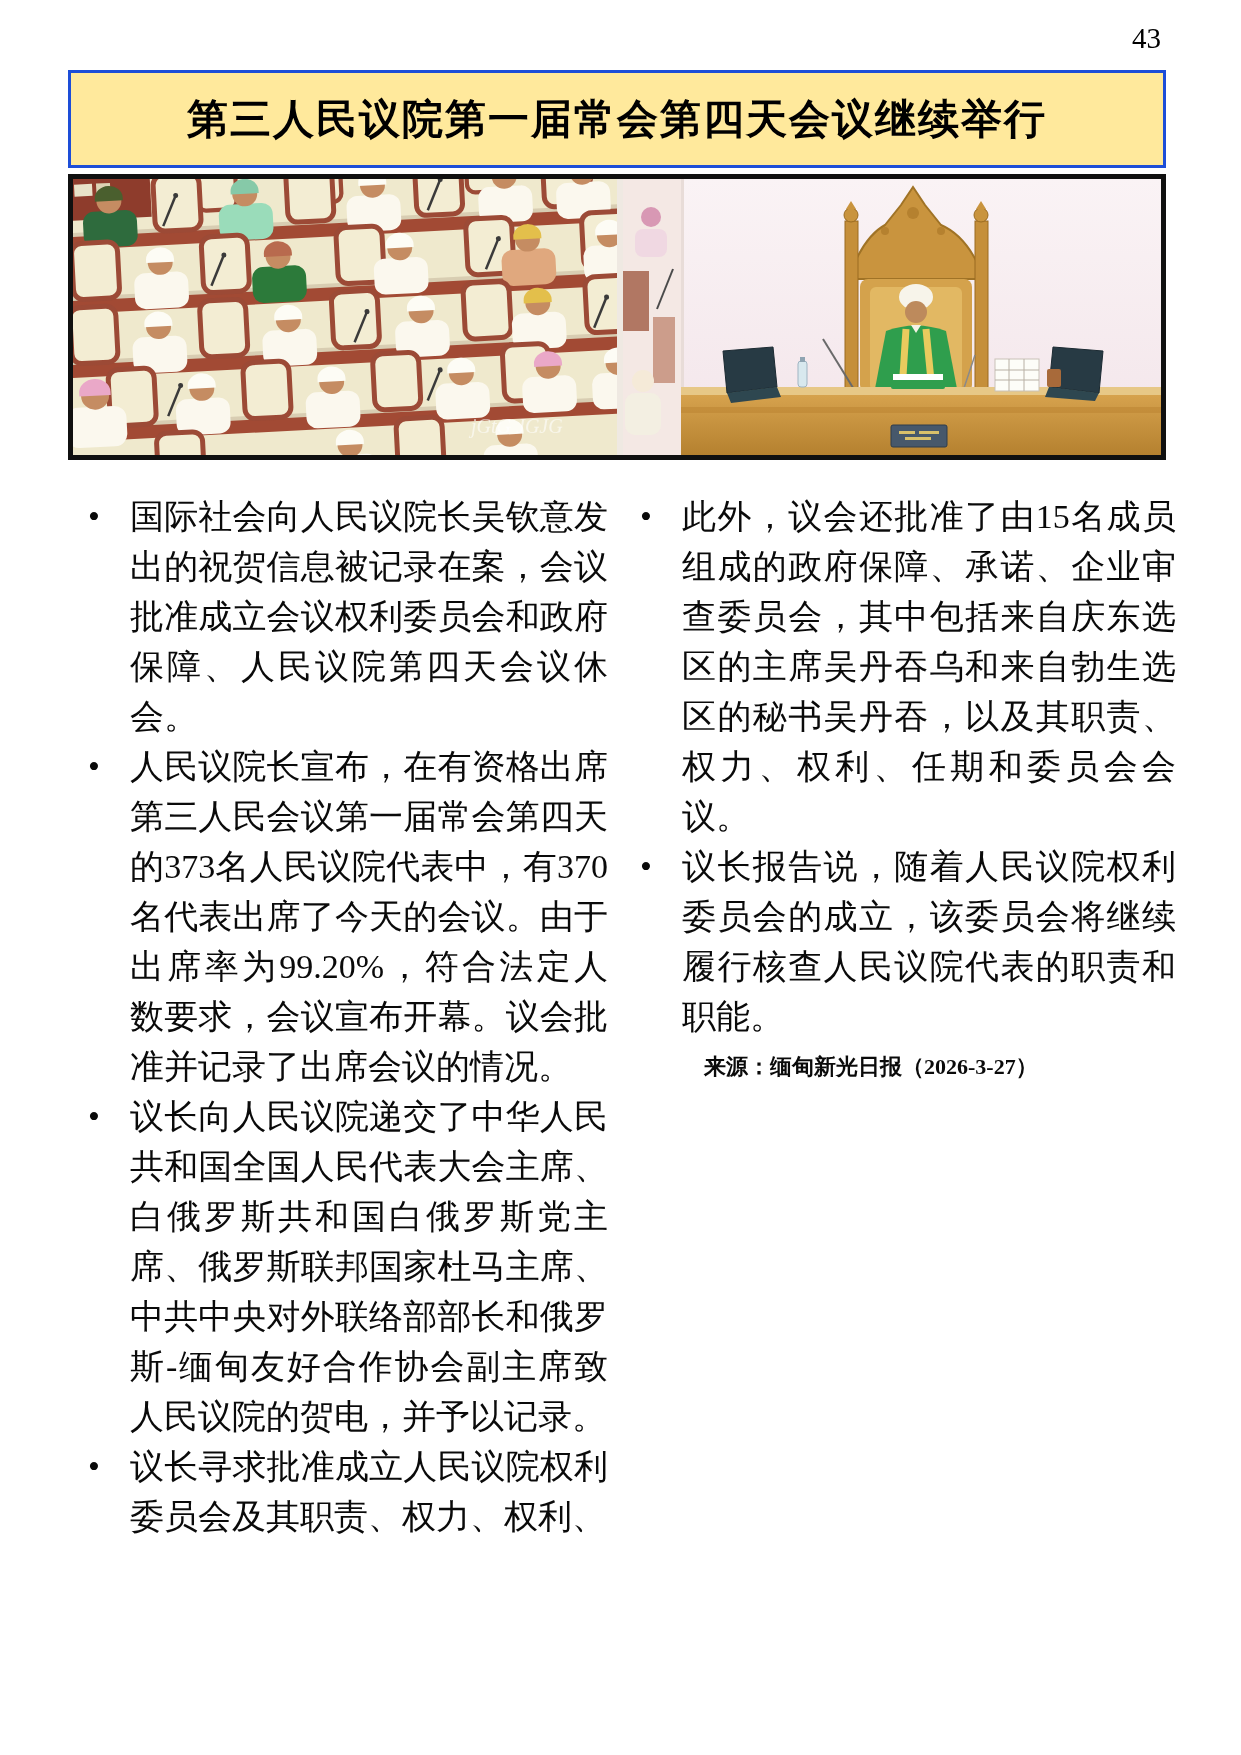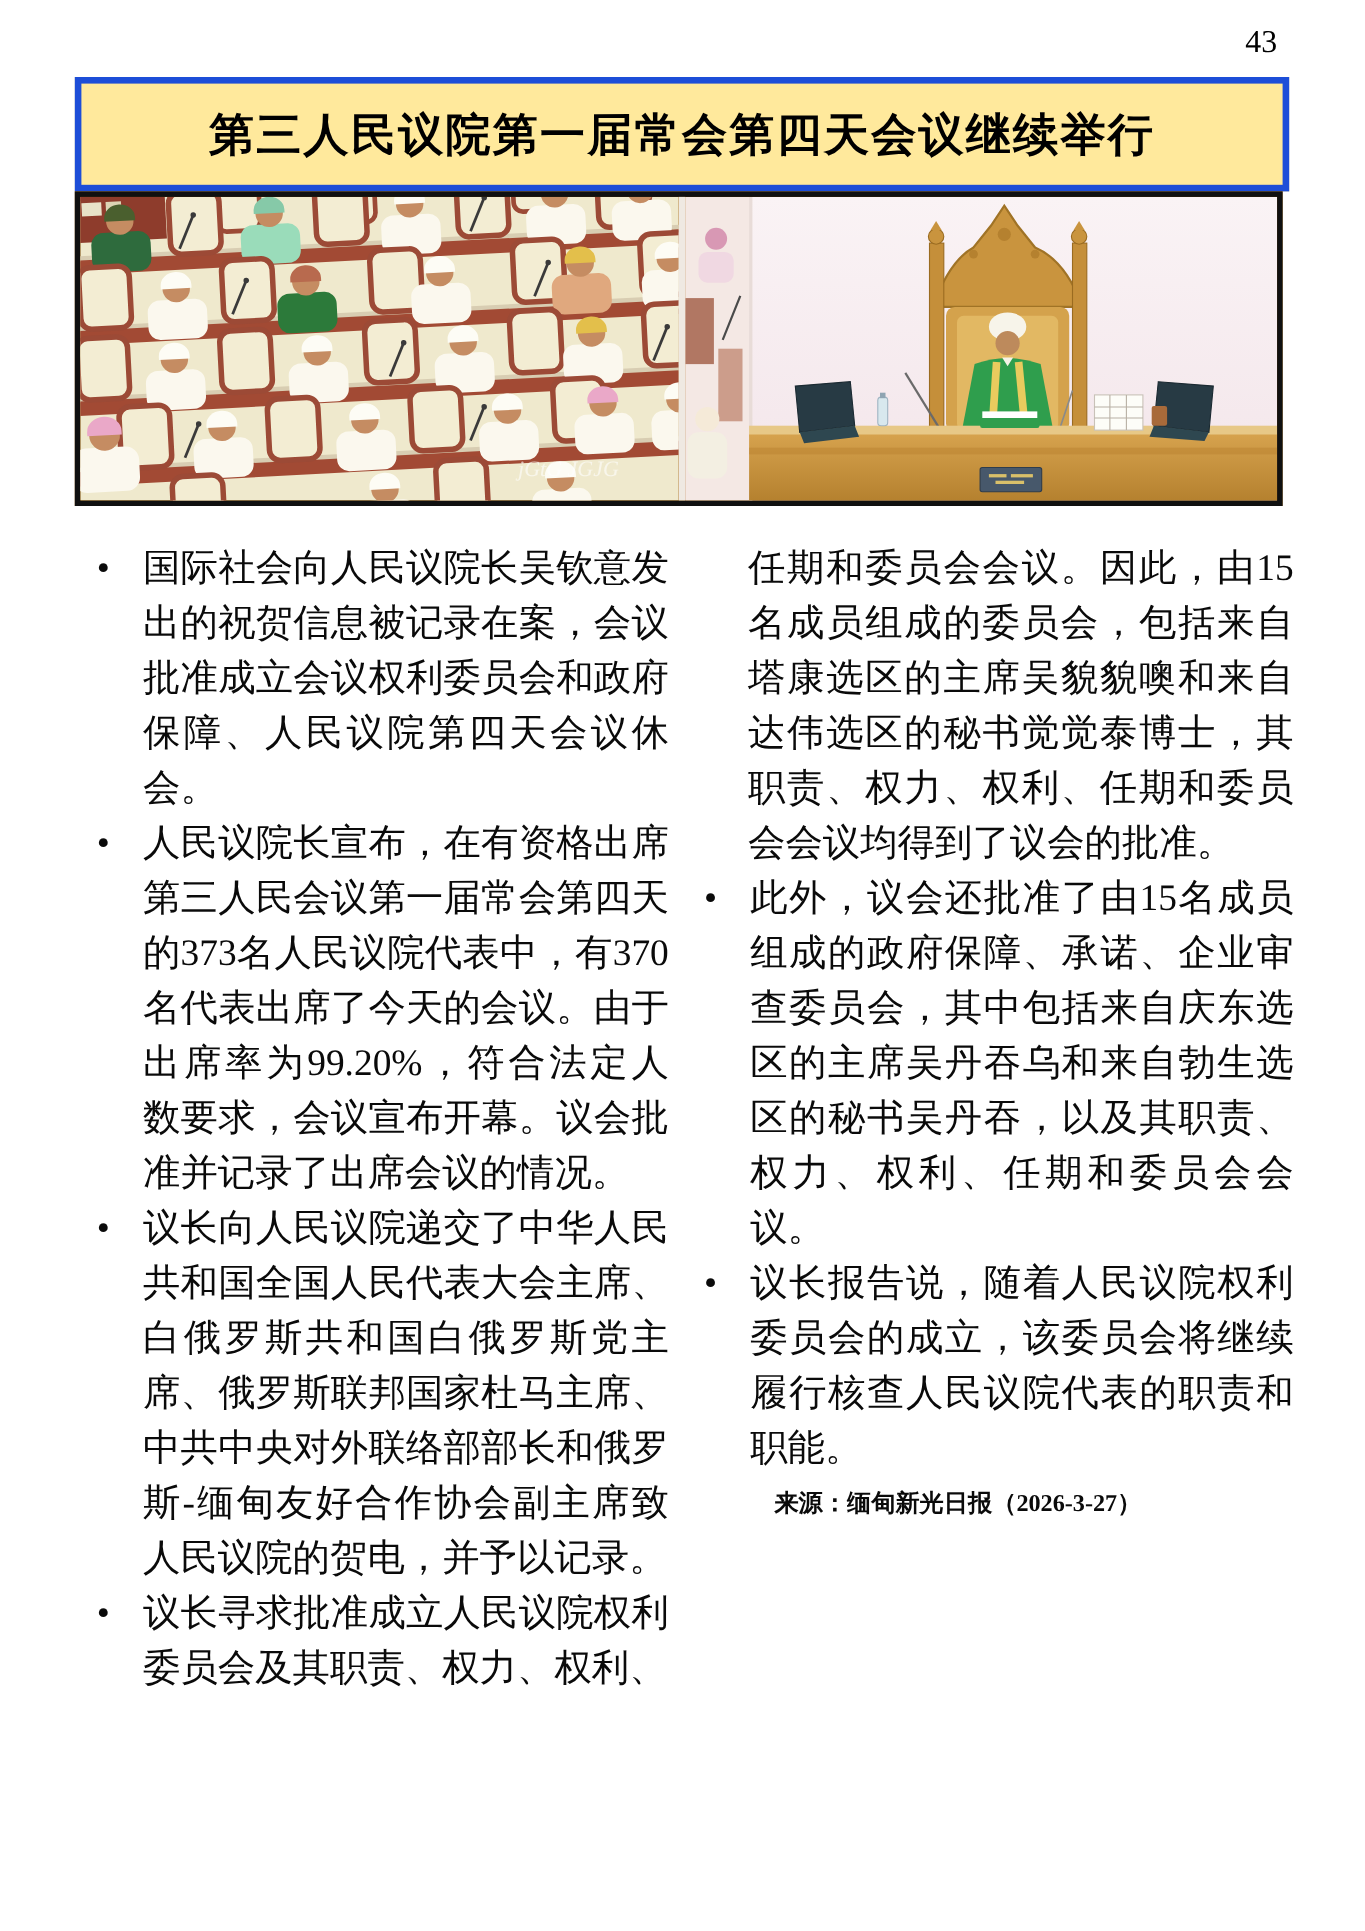--- a/index.html
+++ b/index.html
@@ -1,24 +1,24 @@
 <!DOCTYPE html>
 <html><head>
 <meta charset="utf-8">
 <style>
   html,body{margin:0;padding:0;background:#ffffff;}
   .page{position:relative;width:1241px;height:1755px;background:#ffffff;color:#000;
         font-family:"Liberation Serif",serif;overflow:hidden;}
   .pageno{position:absolute;top:22px;right:80px;font-size:29px;font-weight:normal;}
-  .banner{position:absolute;left:68px;top:70px;width:1092px;height:92px;border:6px solid #1d4ed8;
+  .banner{position:absolute;left:68px;top:70px;width:1092px;height:92px;border:3px solid #1d4ed8;
           display:flex;align-items:center;justify-content:center;}
   .banner-title{font-family:"Liberation Sans",sans-serif;font-weight:700;font-size:41px;
                 letter-spacing:2px;white-space:nowrap;}
   .photo{position:absolute;left:68px;top:174px;width:1088px;height:276px;border:5px solid #101010;
-         display:flex;background:#a16207;}
+         display:flex;background:#8b5cf6;}
   .photo svg{display:block;}
   .photo-gap{width:6px;background:#efe9e2;}
   .col{position:absolute;top:492px;font-size:34px;line-height:50px;text-align:justify;color:#0a0a0a;}
   .col p{margin:0;}
   .col-left{left:88px;width:520px;}
   .col-right{left:640px;width:536px;}
   .indent{text-indent:68px;}
   .bullet{display:flex;}
   .bullet .mk{flex:0 0 42px;text-align:left;}
   .bullet .bt{flex:1 1 auto;text-align:justify;}
@@ -221,21 +221,20 @@
       <span class="mk">•</span>
       <span class="bt">议长向人民议院递交了中华人民共和国全国人民代表大会主席、白俄罗斯共和国白俄罗斯党主席、俄罗斯联邦国家杜马主席、中共中央对外联络部部长和俄罗斯-缅甸友好合作协会副主席致人民议院的贺电，并予以记录。</span>
     </div>
     <div class="bullet">
       <span class="mk">•</span>
       <span class="bt">议长寻求批准成立人民议院权利委员会及其职责、权力、权利、</span>
     </div>
   </div>
 
   <div class="col col-right">
-    <p class="cont">任期和委员会会议。因此，由15名成员组成的委员会，包括来自塔康选区的主席吴貌貌噢和来自达伟选区的秘书觉觉泰博士，其职责、权力、权利、任期和委员会会议均得到了议会的批准。</p>
     <div class="bullet">
       <span class="mk">•</span>
       <span class="bt">此外，议会还批准了由15名成员组成的政府保障、承诺、企业审查委员会，其中包括来自庆东选区的主席吴丹吞乌和来自勃生选区的秘书吴丹吞，以及其职责、权力、权利、任期和委员会会议。</span>
     </div>
     <div class="bullet">
       <span class="mk">•</span>
       <span class="bt">议长报告说，随着人民议院权利委员会的成立，该委员会将继续履行核查人民议院代表的职责和职能。</span>
     </div>
     <p class="source">来源：缅甸新光日报（2026-3-27）</p>
   </div>

